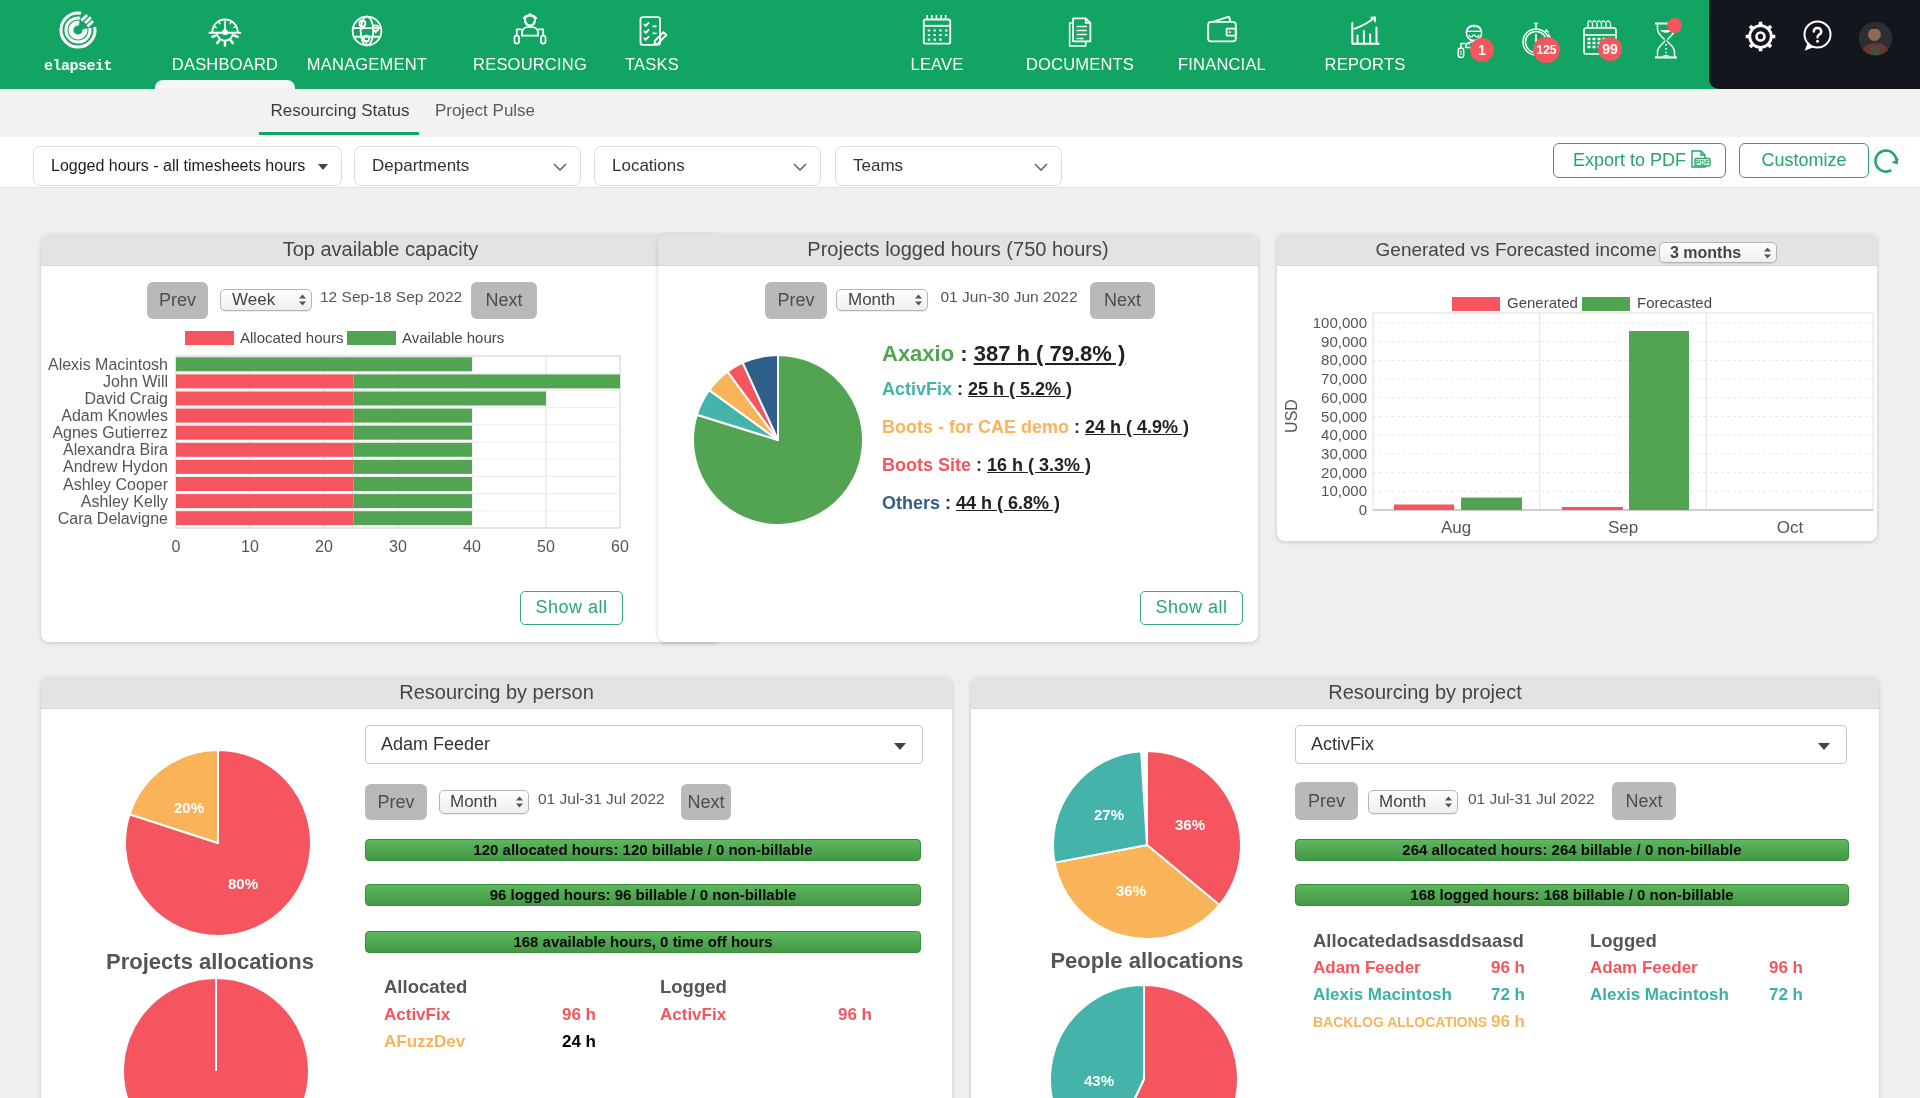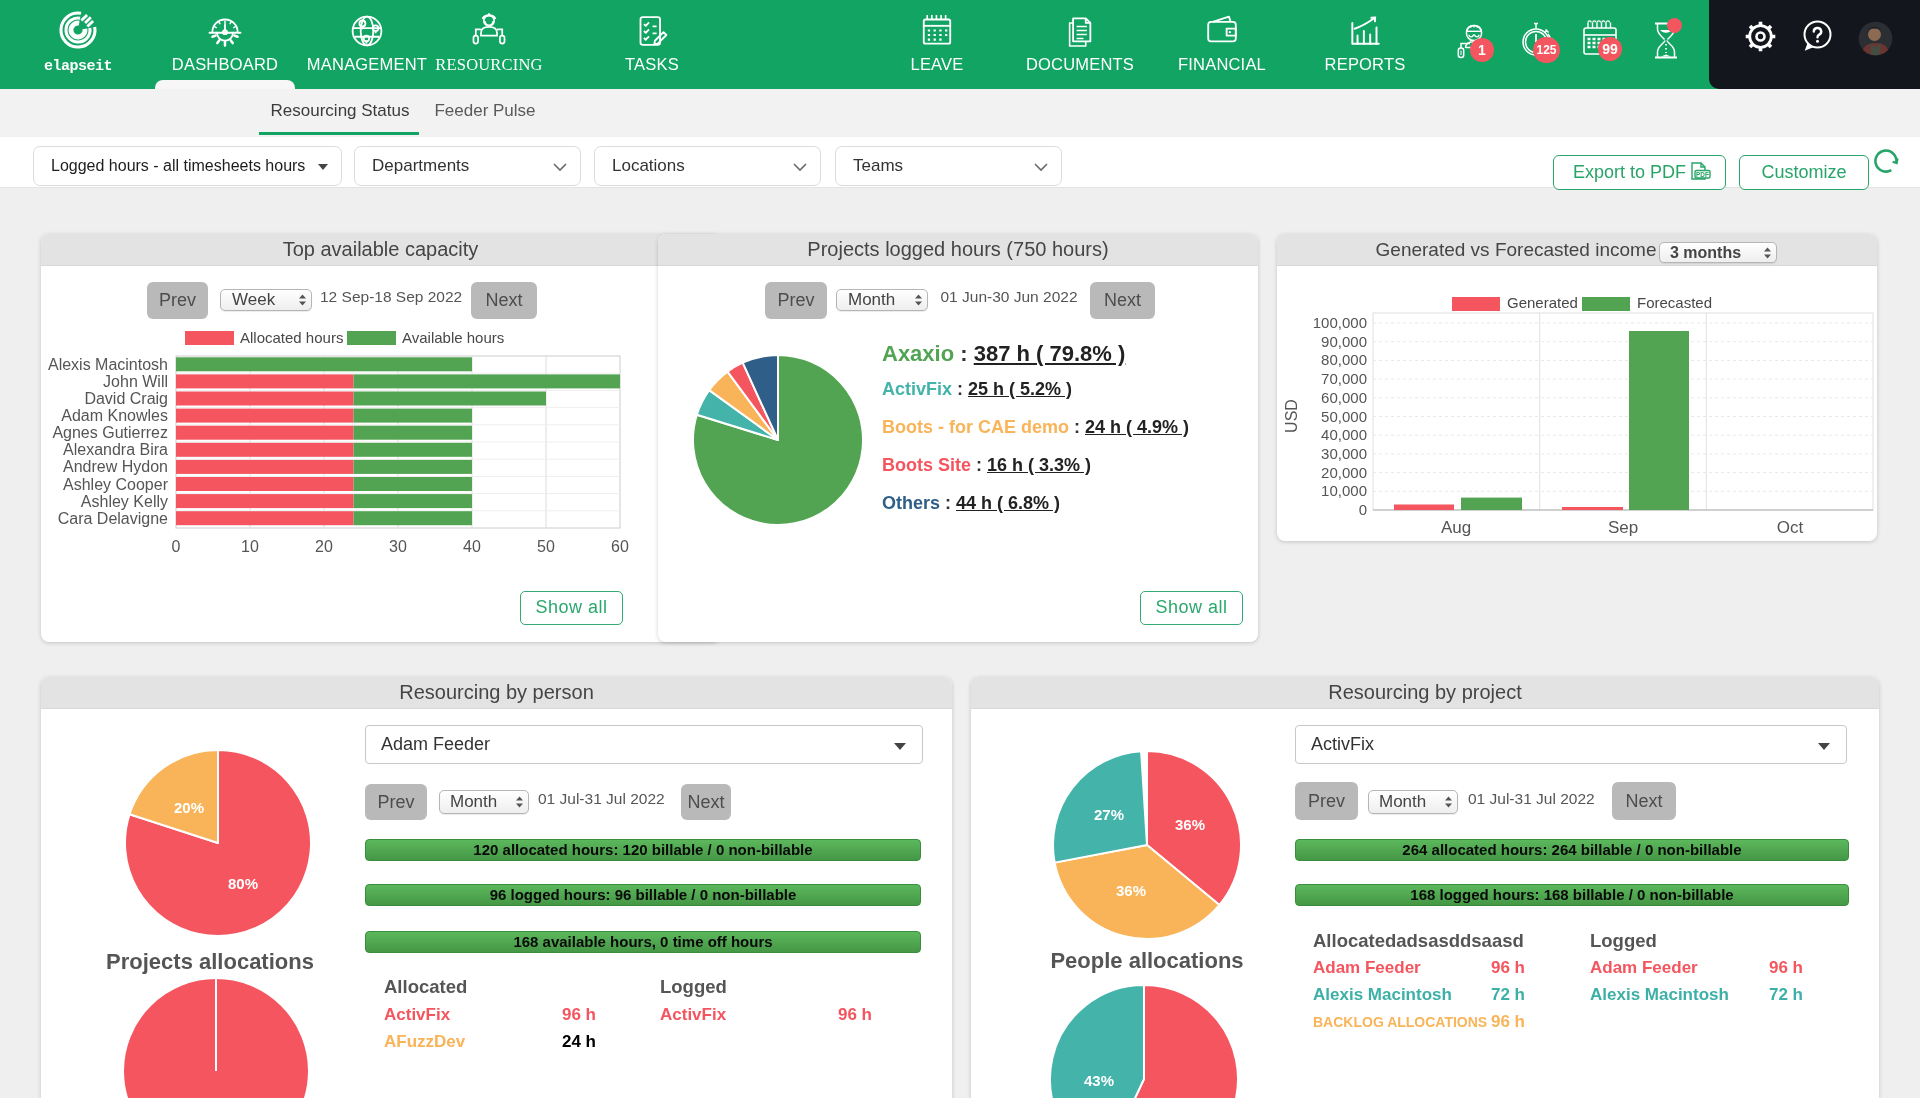--- a/index.html
+++ b/index.html
@@ -13,21 +13,21 @@
 .navitem .lbl { position:absolute; left:0; right:0; top:55px; font-size:16.5px; letter-spacing:0.2px; }
 .navitem svg { position:absolute; left:50%; top:8px; margin-left:-23px; }
 #logo { position:absolute; left:40px; top:8px; width:76px; text-align:center; color:#fff; }
 #logo .txt { font-family:"Liberation Mono", monospace; font-weight:bold; font-size:15px; margin-top:2px; letter-spacing:-0.5px; }
 #darkpanel { position:absolute; left:1709px; top:0; width:211px; height:89px; background:#14161e; border-radius:0 0 0 10px; }
 .badge { position:absolute; background:#f4565f; color:#fff; font-weight:bold; text-align:center; border-radius:50%; }
 
 #subnav { position:absolute; left:0; top:89px; width:1920px; height:48px; background:#f2f2f2; }
 #filterrow { position:absolute; left:0; top:137px; width:1920px; height:51px; background:#ffffff; border-bottom:1px solid #e4e4e4; }
 .selbox { position:absolute; top:146px; height:40px; background:#fff; border:1px solid #dcdcdc; border-radius:7px; font-size:17px; color:#333; line-height:38px; padding-left:17px; white-space:nowrap; }
-.grnbtn { position:absolute; top:143px; height:35px; border:1.5px solid #2aa56a; border-radius:6px; color:#27a467; font-size:18px; text-align:center; line-height:32px; background:#fff; white-space:nowrap;margin-top:12px; }
+.grnbtn { position:absolute; top:143px; height:35px; border:1.5px solid #2aa56a; border-radius:6px; color:#27a467; font-size:18px; text-align:center; line-height:32px; background:#fff; white-space:nowrap; }
 
 .card { position:absolute; background:#fff; border-radius:8px; box-shadow:0 1px 4px rgba(0,0,0,0.18); }
 .chead { position:absolute; left:0; top:0; right:0; height:32px; background:#e3e3e3; border-radius:8px 8px 0 0; border-bottom:1px solid #d8d8d8; text-align:center; font-size:20px; color:#454545; line-height:31px; }
 .gbtn { position:absolute; background:#b9b9b9; border-radius:6px; color:#4d4d4d; font-size:18px; text-align:center; }
 .nsel { position:absolute; background:linear-gradient(#ffffff,#eeeeee); border:1px solid #b5b5b5; border-radius:5px; color:#444; display:flex; align-items:center; box-shadow:0 1px 1px rgba(0,0,0,0.08); }
 .nsel .t { flex:1; text-align:center; }
 .nsel svg { margin-right:4px; }
 .datet { position:absolute; font-size:15.5px; color:#555; white-space:nowrap; }
 .sw { position:absolute; width:49px; height:14px; }
 .legt { position:absolute; font-size:15px; color:#484848; white-space:nowrap; }
@@ -77,21 +77,21 @@
       <path d="M8,17.5 L32,17.5 M9.5,25 L30.5,25"></path>
       <circle cx="16" cy="13.5" r="2.6"></circle>
         <path d="M16,16.1 L16,18.5"></path>
       <circle cx="27.5" cy="17.5" r="2.4"></circle>
         <path d="M27.5,19.9 L27.5,22"></path>
       <circle cx="19.5" cy="26.5" r="2.4"></circle>
         <path d="M19.5,28.9 L19.5,31"></path>
     </svg>
     <div class="lbl">MANAGEMENT</div>
   </div>
-  <div class="navitem" style="left:418px; width:142px;font-family:Liberation Serif, serif;">
+  <div class="navitem" style="left:459px; width:142px;">
     <svg width="46" height="46" viewBox="0 0 40 40" fill="none" stroke="#fff" stroke-width="1.5">
       <circle cx="20" cy="11" r="4.5"></circle>
       <path d="M14.5,9.5 a6,5 0 0 1 11,0" stroke-width="2"></path>
       <path d="M20,6 L20,4.5"></path>
       <path d="M16.5,11.5 a3.5,3.5 0 0 0 7,0"></path>
       <path d="M13,22 C13,17.5 16,16.5 20,16.5 C24,16.5 27,17.5 27,22 L27,24 L13,24 Z"></path>
       <path d="M13,18.5 L8.5,18.5 L8.5,24 M27,18.5 L31.5,18.5 L31.5,24"></path>
       <rect x="6.5" y="24" width="4" height="7" rx="2"></rect>
       <rect x="29.5" y="24" width="4" height="7" rx="2"></rect>
     </svg>
@@ -206,21 +206,21 @@
       <rect width="35" height="35" fill="#2b2e33"></rect>
       <circle cx="16.5" cy="13.5" r="6.5" fill="#8d6a52"></circle>
       <path d="M9.5,12 a7,6 0 0 1 14,0 l-1.5,-4.5 l-11,0 Z" fill="#17181c"></path>
       <path d="M4,35 C4,25 9.5,22 17.5,22 C25.5,22 31,25 31,35 Z" fill="#6c3431"></path>
       <path d="M12.5,22 l5,4.5 l5,-4.5 l-0.5,13 l-9,0 Z" fill="#434d42"></path>
     </g>
   </svg>
 
   <div class="abs" style="left:260px; top:101px; width:160px; text-align:center; font-size:17px; color:#3c3c3c;">Resourcing Status</div>
   <div class="abs" style="left:259px; top:132px; width:160px; height:3px; background:#11a463;"></div>
-  <div class="abs" style="left:420px; top:101px; width:130px; text-align:center; font-size:17px; color:#5a5a5a;">Feeder Pulse</div>
+  <div class="abs" style="left:420px; top:101px; width:130px; text-align:center; font-size:17px; color:#5a5a5a;">Project Pulse</div>
   <div class="selbox" style="left:33px; width:309px; font-size:16px; color:#1d1d1d;">Logged hours - all timesheets hours
     <div class="caret" style="right:13px; top:17px; border-top-width:6px; border-left-width:5px; border-right-width:5px;"></div>
   </div>
   <div class="selbox" style="left:354px; width:227px;">Departments
     <svg class="abs" style="right:12px; top:13px;" width="16" height="14" viewBox="0 0 16 14" fill="none" stroke="#6a6a6a" stroke-width="1.6">
         <path d="M2,4 L8,10 L14,4"></path>
       </svg>
   </div>
   <div class="selbox" style="left:594px; width:227px;">Locations
     <svg class="abs" style="right:12px; top:13px;" width="16" height="14" viewBox="0 0 16 14" fill="none" stroke="#6a6a6a" stroke-width="1.6">

